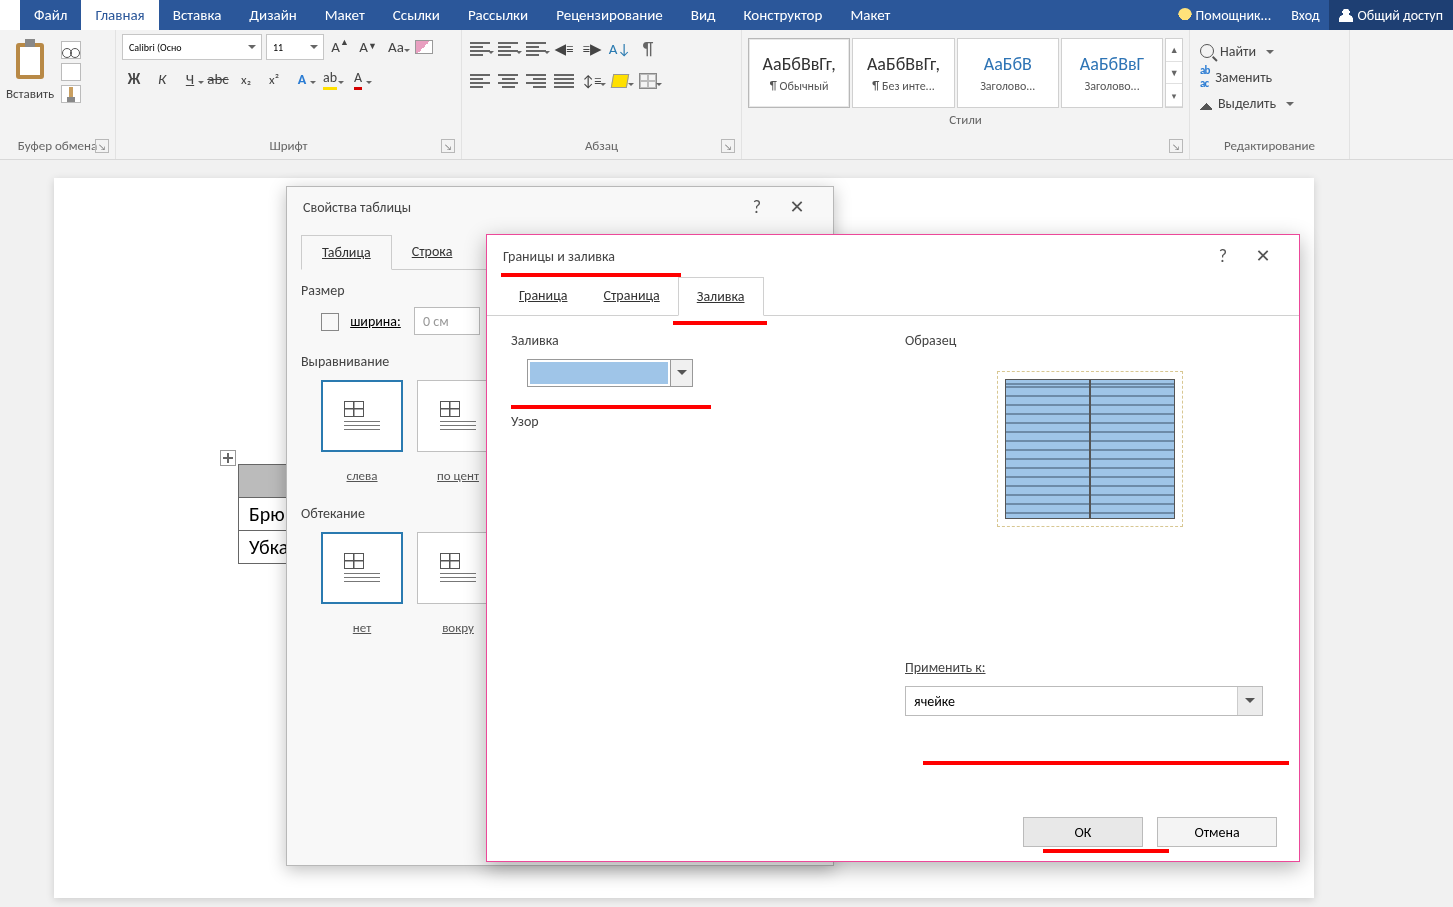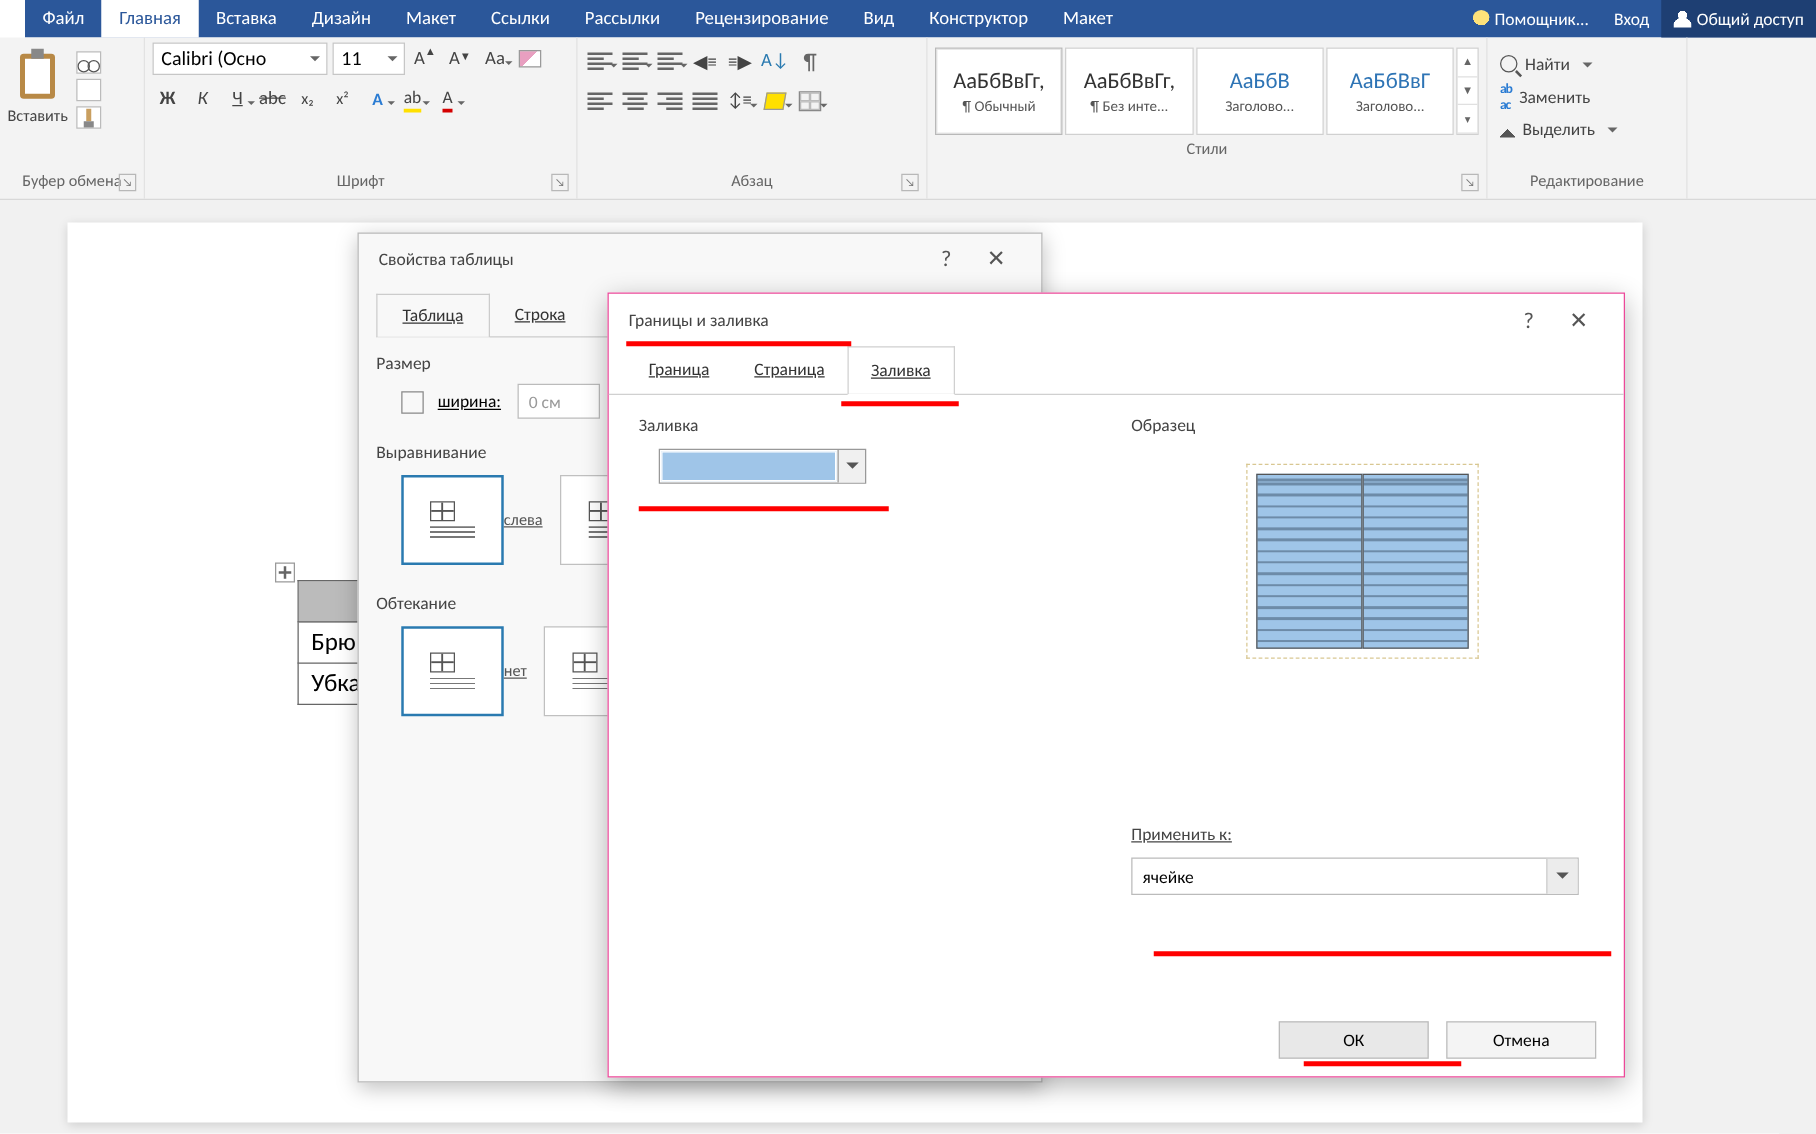--- a/index.html
+++ b/index.html
@@ -32,21 +32,21 @@
   .clip-board { width:28px; height:36px; background:#b88946; border-radius:3px; position:relative; margin-top:4px;}
   .clip-board::before { content:""; position:absolute; inset:4px; background:#fff; }
   .clip-board::after { content:""; position:absolute; top:-4px; left:9px; width:10px; height:8px; background:#888;}
   .mini-icon { width:20px; height:18px; border:1px solid #bbb; background:#fff; margin:1px; position:relative;}
   .scissor::before,.scissor::after{content:"";position:absolute;width:8px;height:8px;border:1.5px solid #555;border-radius:50%;bottom:0;}
   .scissor::before{left:0;} .scissor::after{right:0;}
   .brush::before{content:"";position:absolute;left:7px;top:1px;width:4px;height:10px;background:#c99f60;}
   .brush::after{content:"";position:absolute;left:5px;bottom:0;width:8px;height:5px;background:#888;}
 
   
-  .combo { border:1px solid #c6c6c6; background:#fff; height:26px; display:flex; align-items:center; padding:0 18px 0 6px; position:relative; font-size:16px; min-width:40px;}
+  .combo { border:1px solid #c6c6c6; background:#fff; height:26px; display:flex; align-items:center; padding:0 18px 0 6px; position:relative; font-size:10px; min-width:40px;}
   .combo::after{content:"";position:absolute;right:5px;top:10px;border:4px solid transparent;border-top-color:#666;}
   .font-name { width:140px; }
   .font-size { width:58px; }
   .ico { width:24px; height:22px; display:flex; align-items:center; justify-content:center; color:#444; font-size:15px; cursor:pointer; position:relative;}
   .ico.b { font-weight:bold; }
   .ico.i { font-style:italic; }
   .ico.u { text-decoration:underline; }
   .ico.strike { text-decoration:line-through; }
   .ico.sub { font-size:13px; }
   .ico.sup { font-size:13px; }
@@ -104,21 +104,21 @@
   .dlg-x{font-size:18px;}
   .dlg1-body{padding:8px 14px;}
   .tabrow{display:flex;border-bottom:1px solid #ccc;margin-bottom:12px;}
   .tabrow .t{padding:8px 20px;cursor:pointer;color:#333;}
   .tabrow .t.act{border:1px solid #ccc;border-bottom:1px solid #f8f8f8;margin-bottom:-1px;text-decoration:underline;}
   .tabrow .t.und{text-decoration:underline;}
   .section-lbl{color:#444;margin:8px 0;}
   .chk{width:18px;height:18px;border:1px solid #888;margin-right:8px;display:inline-block;vertical-align:middle;}
   .txtbox{border:1px solid #bbb;background:#fff;height:28px;padding:0 8px;display:inline-flex;align-items:center;color:#999;}
   .opt-row{display:flex;gap:14px;margin-top:10px;}
-  .opt{display:flex;align-items:center;gap:0;}
+  .opt{display:flex;flex-direction:column;align-items:center;gap:16px;}
   .opt-box{width:82px;height:72px;border:1.5px solid #c0c0c0;background:#fff;display:flex;align-items:center;justify-content:center;}
   .opt-box.sel{border:2px solid #2a7ab0;}
   .opt-glyph{width:36px;height:30px;position:relative;}
   .opt-glyph::before{content:"";position:absolute;left:0;top:0;width:18px;height:14px;border:1.5px solid #555;background:linear-gradient(#555,#555) 8px 0/1.5px 100% no-repeat,linear-gradient(#555,#555) 0 6px/100% 1.5px no-repeat;}
   .opt-glyph::after{content:"";position:absolute;left:0;bottom:0;right:0;height:10px;background:repeating-linear-gradient(#777 0 1.5px,transparent 1.5px 4px);}
   .opt-lbl{font-size:13px;color:#555;text-decoration:underline;}
 
   
   .dlg2{position:absolute;left:486px;top:234px;width:814px;height:628px;background:#fff;border:1px solid #ec4899;box-shadow:0 6px 20px rgba(0,0,0,.3);}
   .dlg2 .dlg-title{height:42px;}
@@ -461,20 +461,21 @@
   </div>
   <div class="dlg2-body">
     <div class="leftcol">
       <span class="lbl">Заливка</span>
       <div style="margin-left:16px">
         <div class="color-combo">
           <div class="color-sw"></div>
           <div class="color-btn"></div>
         </div>
       </div>
+      <span class="lbl" style="margin-top:24px;display:block">Узор</span>
     </div>
     <div class="rightcol">
       <span class="lbl">Образец</span>
       <div class="preview-box">
         <div class="preview-outer"></div>
         <div class="preview-inner">
           <div class="preview-cell"></div>
             <div class="preview-cell"></div>
         </div>
       </div>

